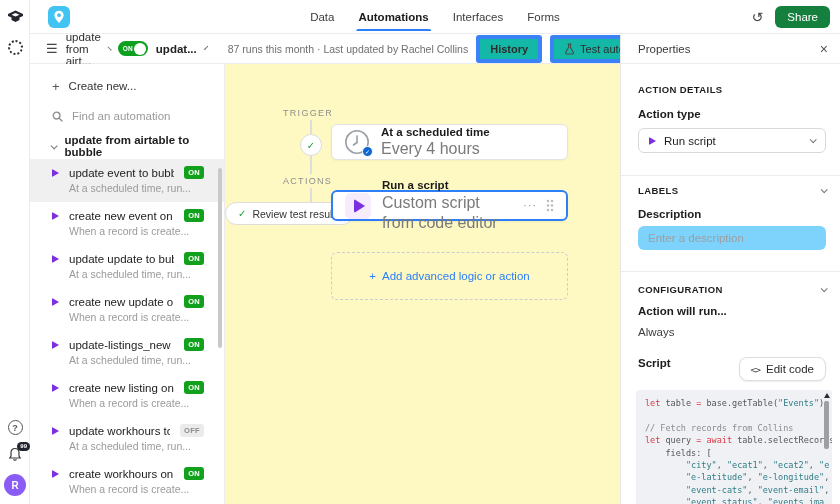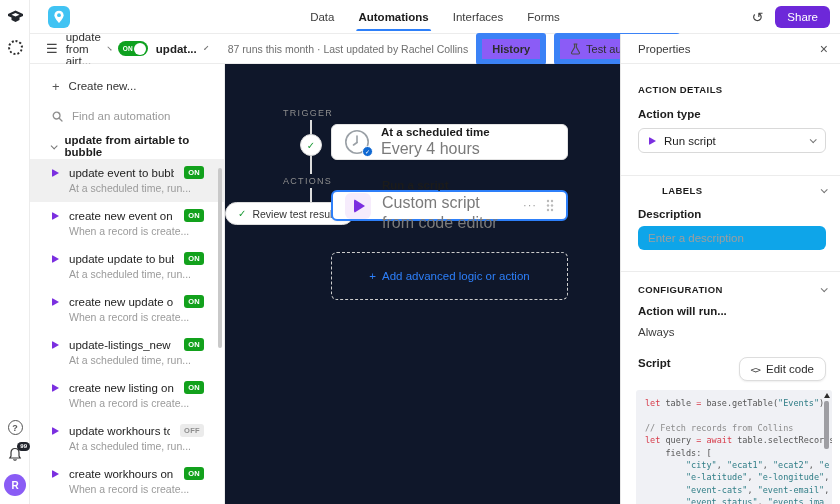--- a/index.html
+++ b/index.html
@@ -18,34 +18,34 @@
 
   
   .topbar { position:absolute; left:30px; right:0; top:0; height:34px; background:#fff; border-bottom:1px solid #ececec; display:flex; align-items:center; }
   .app-icon { position:absolute; left:18px; top:6px; width:22px; height:22px; background:#41c3f3; border-radius:6px; display:flex; align-items:center; justify-content:center; }
   .tabs { position:absolute; left:50%; transform:translateX(-50%); display:flex; gap:20px; height:34px; align-items:center; }
   .tab { color:#3c3c3c; padding:9px 2px 8px; cursor:pointer; position:relative; }
   .tab.active { font-weight:700; color:#1a1a1a; }
   .tab.active:after { content:""; position:absolute; left:0; right:0; bottom:0; height:2.5px; background:#2d7ff9; border-radius:2px 2px 0 0; }
   .topbar-right { position:absolute; right:10px; top:0; height:34px; display:flex; align-items:center; gap:12px; }
   .undo-icon { font-size:14px; color:#444; }
-  .share-btn { background:#6d28d9; color:#fff; border:none; border-radius:6px; padding:5px 12px; font-size:11.5px; font-weight:500; font-family:inherit; }
+  .share-btn { background:#15803d; color:#fff; border:none; border-radius:6px; padding:5px 12px; font-size:11.5px; font-weight:500; font-family:inherit; }
 
   
   .toolbar { position:absolute; left:30px; top:34px; width:590px; height:30px; background:#fff; border-bottom:1px solid #ececec; display:flex; align-items:center; gap:8px; padding:0 10px 0 16px; }
   .hamburger { font-size:13px; color:#444; }
   .crumb { font-weight:500; color:#2f2f2f; }
   .chev { display:inline-block; width:5px; height:5px; border-right:1.4px solid #777; border-bottom:1.4px solid #777; transform:rotate(45deg) translateY(-1px); }
   .chev.right { transform:rotate(-45deg); }
   .toggle { width:30px; height:15px; background:#0ea11f; border-radius:8px; position:relative; flex:0 0 auto; }
   .toggle .tog-label { position:absolute; left:5px; top:4px; color:#fff; font-size:6.5px; font-weight:700; }
   .toggle .knob { position:absolute; right:1.5px; top:1.5px; width:12px; height:12px; background:#fff; border-radius:50%; }
   .auto-name { font-weight:600; color:#222; }
   .run-meta { color:#6f6f6f; font-size:10.5px; margin-left:14px; white-space:nowrap;text-align:center; }
-  .tb-btn { display:flex; align-items:center; gap:5px; background:#8b5cf6; border:6px solid #3b82f6; border-radius:3px; padding:4px 10px; font-size:11px; font-weight:600; color:#2c2c2c; font-family:inherit; white-space:nowrap; }
+  .tb-btn { display:flex; align-items:center; gap:5px; background:#14b8a6; border:4px solid #3b82f6; border-radius:3px; padding:4px 10px; font-size:11px; font-weight:600; color:#2c2c2c; font-family:inherit; white-space:nowrap; }
   .tb-btn.light { font-weight:500; }
   .toolbar-btns { margin-left:auto; display:flex; gap:8px; }
 
   
   .sidebar { position:absolute; left:30px; top:64px; width:195px; bottom:0; background:#fff; border-right:1px solid #ececec; overflow:hidden; }
   .sb-row { display:flex; align-items:center; gap:9px; padding:0 12px 0 22px; height:26px; color:#333; }
   .sb-create { margin-top:9px; }
   .plus-glyph { font-size:13px; color:#555; }
   .sb-search { color:#9a9a9a; margin-top:4px; }
   .sb-group { display:flex; align-items:center; gap:9px; padding:0 12px 0 21px; height:26px; margin-top:4px; font-weight:700; color:#1c1c1c; }
@@ -54,21 +54,21 @@
   .sb-item-top { display:flex; align-items:center; gap:10px; }
   .play-sm { width:0; height:0; border-left:7px solid #7b2fe0; border-top:4.5px solid transparent; border-bottom:4.5px solid transparent; border-radius:1px; flex:0 0 auto; }
   .sb-title { font-weight:500; color:#1c1c1c; white-space:nowrap; overflow:hidden; flex:1; }
   .badge { font-size:7.5px; font-weight:700; padding:2px 4px; border-radius:3px; letter-spacing:.3px; flex:0 0 auto; }
   .badge.on { background:#12a11c; color:#fff; }
   .badge.off { background:#ebebeb; color:#8d8d8d; }
   .sb-sub { color:#9a9a9a; font-size:10.5px; margin:3px 0 0 17px; white-space:nowrap; overflow:hidden; }
   .sb-scroll { position:absolute; right:2px; top:104px; width:4px; height:180px; background:#c9c9c9; border-radius:2px; }
 
   
-  .canvas { position:absolute; left:225px; top:64px; width:395px; bottom:0; background:#0f172a; }
+  .canvas { position:absolute; left:225px; top:64px; width:395px; bottom:0; background:#fef9c3; }
   .flow-label { position:absolute; font-size:9px; font-weight:500; letter-spacing:1.3px; color:#8d8d8d; }
   .vline { position:absolute; left:85px; width:2px; background:#ddd; }
   .check-circle { position:absolute; left:75px; top:70px; width:22px; height:22px; background:#fff; border:1px solid #ddd; border-radius:50%; display:flex; align-items:center; justify-content:center; color:#1d9b37; font-size:10px; }
   .card { position:absolute; left:106px; width:237px; background:#fff; border:1px solid #e3e3e3; border-radius:6px; box-shadow:0 1px 2px rgba(0,0,0,.05); display:flex; align-items:center; gap:11px; padding:0 12px; }
   .card.trigger { top:60px; height:36px; }
   .card.action { top:126px; height:31px; border:2px solid #2d7ff9; }
   .card-title { font-weight:600; color:#1b1b1b; line-height:1.25; }
   .card-sub { color:#7a7a7a; font-size:16px; line-height:1.25; display:flex; align-items:center; gap:4px; }
   .clock-wrap { position:relative; width:26px; height:26px; flex:0 0 auto; }
   .blue-check { position:absolute; right:-3px; bottom:-2px; width:11px; height:11px; background:#0f68d2; border:1.5px solid #fff; border-radius:50%; color:#fff; font-size:6px; display:flex; align-items:center; justify-content:center; }
@@ -84,21 +84,21 @@
   .props { position:absolute; left:620px; top:34px; right:0; bottom:0; background:#fff; border-left:1px solid #e7e7e7; }
   .props-header { height:30px; border-bottom:1px solid #ececec; display:flex; align-items:center; padding:0 12px 0 17px; color:#3a3a3a; }
   .close-x { margin-left:auto; font-size:14px; color:#555; cursor:pointer; line-height:1; }
   .props-body { padding:0 14px 0 17px; position:relative; height:440px; }
   .sec-head { font-size:9.5px; font-weight:700; letter-spacing:.4px; color:#1c1c1c; display:flex; align-items:center; }
   .sec-head .chev { margin-left:auto; }
   .fld-label { font-weight:600; color:#1c1c1c; }
   .select { height:25px; border:1px solid #d9d9d9; border-radius:6px; display:flex; align-items:center; gap:8px; padding:0 10px; background:#fff; cursor:pointer; }
   .select .chev { margin-left:auto; }
   .divider { border:none; border-top:1px solid #ececec; margin-left:-17px; margin-right:-14px; }
-  .desc-input { width:100%; height:24px; background:#0ea5e9; border:none; border-radius:6px; padding:0 10px; font-size:11.5px; font-family:inherit; color:#333; }
+  .desc-input { width:100%; height:24px; background:#7dd3fc; border:none; border-radius:6px; padding:0 10px; font-size:11.5px; font-family:inherit; color:#333; }
   .desc-input::placeholder { color:#9e9e9e; }
   .script-row { display:flex; justify-content:space-between; }
   .edit-code-btn { display:flex; align-items:center; gap:6px; background:#fff; border:1px solid #ddd; border-radius:8px; padding:5px 11px; font-size:11.5px; font-weight:500; color:#2c2c2c; box-shadow:0 1px 2px rgba(0,0,0,.07); font-family:inherit; }
   .code-glyph { font-family:"DejaVu Sans Mono",monospace; font-size:9.5px; color:#444; letter-spacing:-1px; }
   .code-block { position:relative; margin:9px -6px 0 -2px; height:140px; background:#f0f1f5; border-radius:3px; overflow:hidden; padding:7px 14px 0 9px; font-family:"DejaVu Sans Mono",monospace; font-size:8.5px; color:#555; }
   .cl { white-space:pre; line-height:12.4px; }
   .tk-kw, .tk-op { color:#d73a49; }
   .tk-str { color:#2f7d86; }
   .tk-com { color:#8c8c8c; }
   .code-sb { position:absolute; right:2px; top:3px; width:7px; display:flex; flex-direction:column; align-items:center; }
@@ -338,21 +338,21 @@
     </div>
     <div class="fld-label" style="margin-top:13px;">Action type</div>
     <div class="select" style="margin-top:8px;">
       <span class="play-sm"></span>
       <span>Run script</span>
       <span class="chev"></span>
     </div>
 
     <hr class="divider" style="margin-top:22px;">
 
-    <div class="sec-head" style="margin-top:9px;margin-left:24px;">
+    <div class="sec-head" style="margin-top:9px;">
       <span>LABELS</span>
       <span class="chev"></span>
     </div>
     <div class="fld-label" style="margin-top:12px;">Description</div>
     <input class="desc-input" style="margin-top: 6px;" placeholder="Enter a description">
 
     <hr class="divider" style="margin-top:21px;">
 
     <div class="sec-head" style="margin-top:12px;">
       <span>CONFIGURATION</span>

